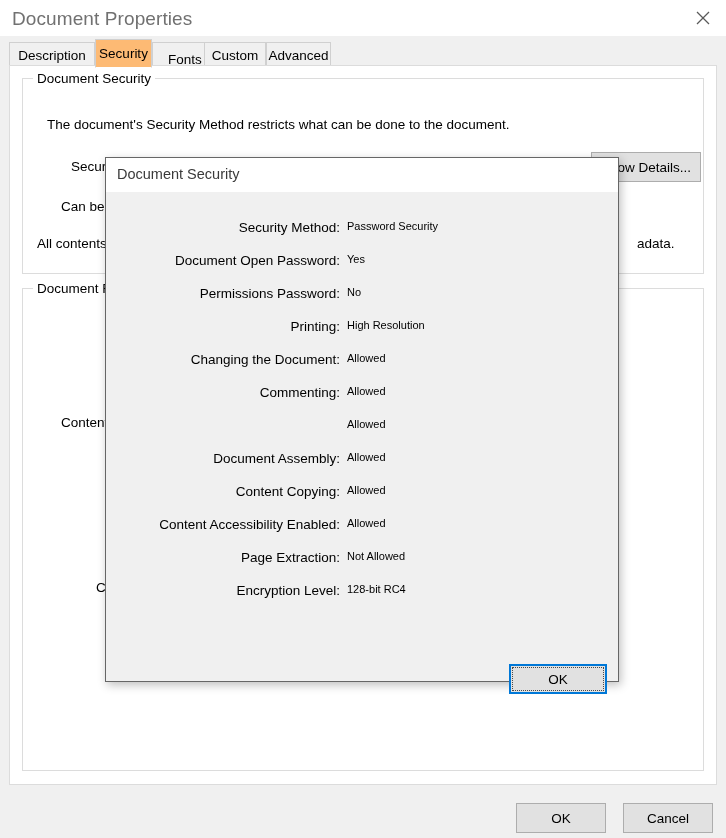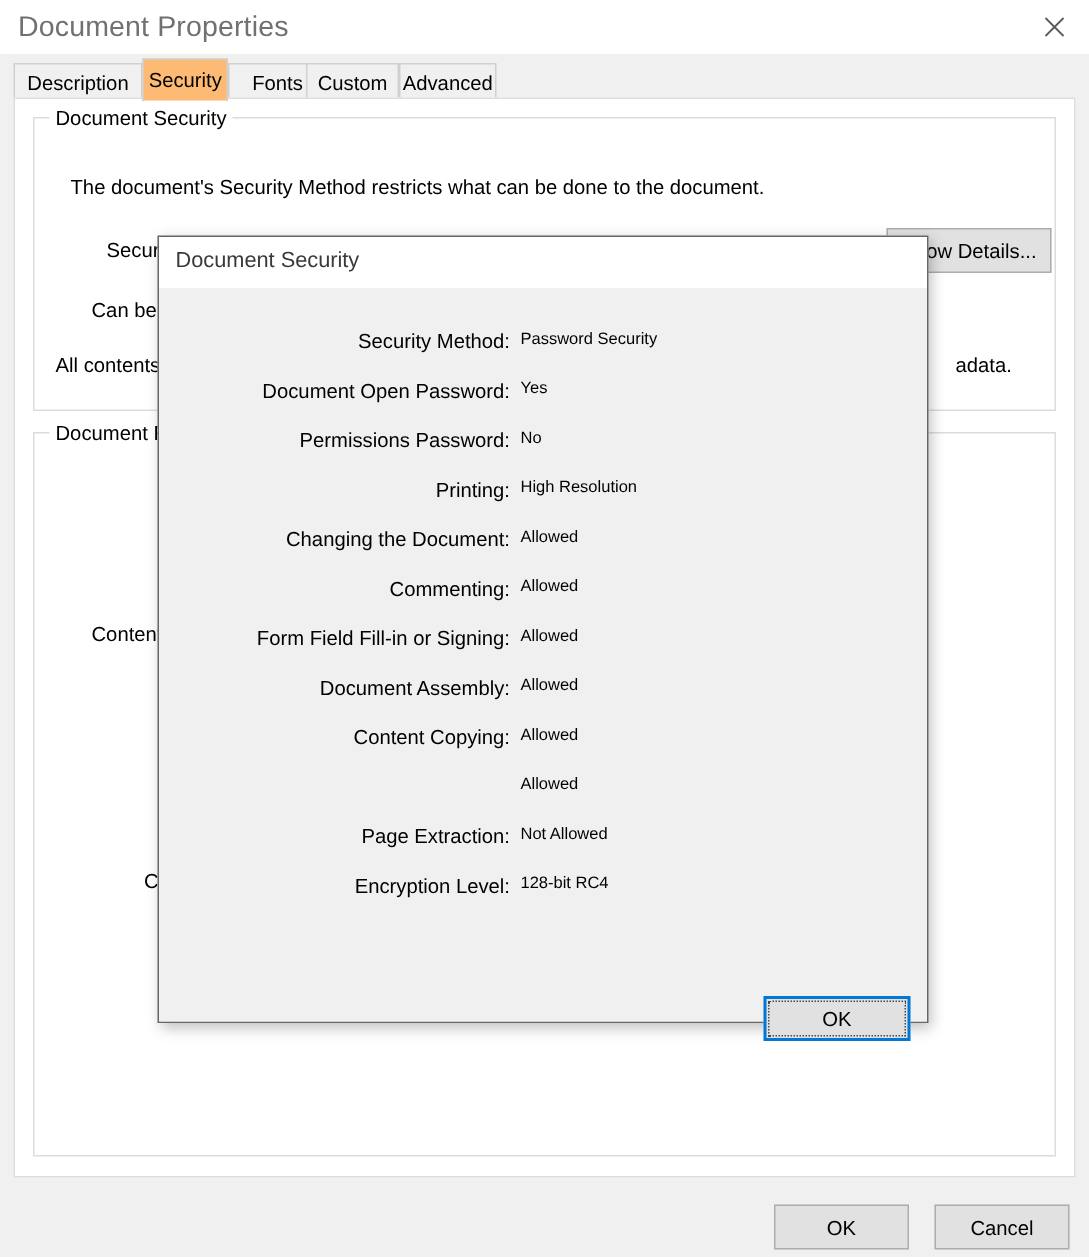--- a/index.html
+++ b/index.html
@@ -241,21 +241,21 @@
   </div>
 </div>
 
 <div id="tabstrip">
   <div class="tab" style="left:9px;width:86px;justify-content:center;">
     <span>Description</span>
   </div>
   <div class="tab selected" style="left:95px;width:57px;">
     <span>Security</span>
   </div>
-  <div class="tab" style="left:152px;width:66px;">
+  <div class="tab" style="left:152px;width:66px;align-items:flex-end;">
     <span>Fonts</span>
   </div>
   <div class="tab" style="left:204px;width:62px;">
     <span>Custom</span>
   </div>
   <div class="tab" style="left:266px;width:65px;">
     <span>Advanced</span>
   </div>
 </div>
 
@@ -317,32 +317,32 @@
     </div>
     <div class="prop-row" style="top:160px;">
       <span class="prop-label">Changing the Document:</span>
       <span class="prop-value">Allowed</span>
     </div>
     <div class="prop-row" style="top:193px;">
       <span class="prop-label">Commenting:</span>
       <span class="prop-value">Allowed</span>
     </div>
     <div class="prop-row" style="top:226px;">
-      <span class="prop-label">Form Field Fill-in or Signing:</span>
       <span class="prop-value">Allowed</span>
     </div>
     <div class="prop-row" style="top:259px;">
       <span class="prop-label">Document Assembly:</span>
       <span class="prop-value">Allowed</span>
     </div>
     <div class="prop-row" style="top:292px;">
       <span class="prop-label">Content Copying:</span>
       <span class="prop-value">Allowed</span>
     </div>
     <div class="prop-row" style="top:325px;">
+      <span class="prop-label">Content Accessibility Enabled:</span>
       <span class="prop-value">Allowed</span>
     </div>
     <div class="prop-row" style="top:358px;">
       <span class="prop-label">Page Extraction:</span>
       <span class="prop-value">Not Allowed</span>
     </div>
     <div class="prop-row" style="top:391px;">
       <span class="prop-label">Encryption Level:</span>
       <span class="prop-value">128-bit RC4</span>
     </div>

